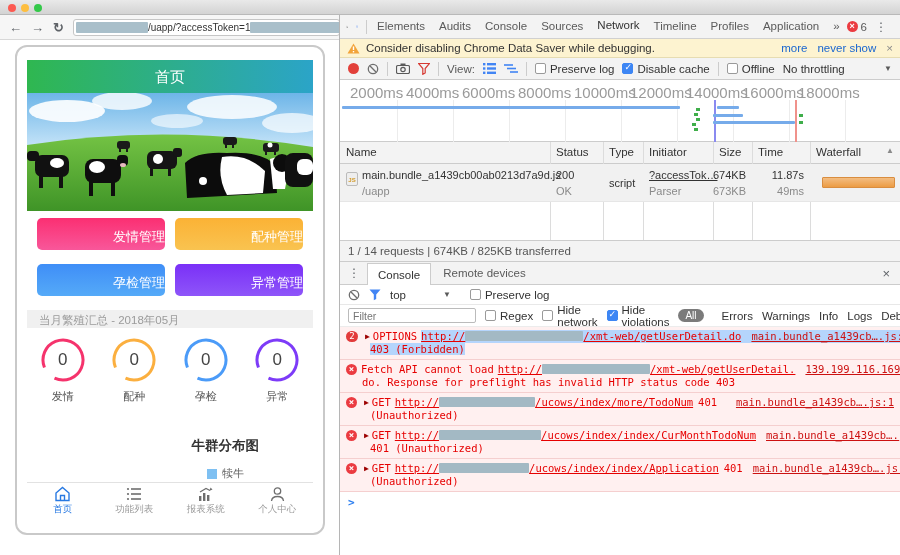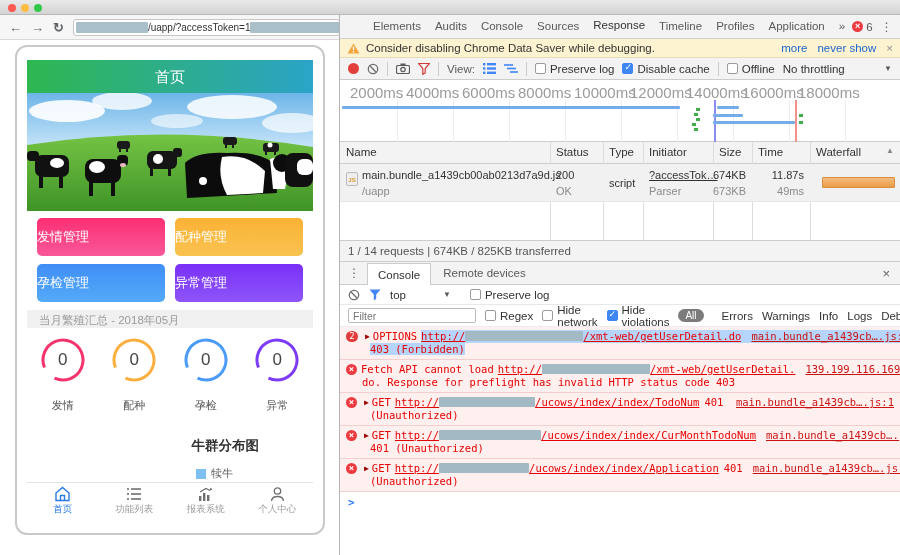--- a/index.html
+++ b/index.html
@@ -23,32 +23,32 @@
   .redact { display:inline-block; background:#a9bfca; border-radius:1px; height:11px; }
 
   
   #device { position:absolute; left:15px; top:45px; width:310px; height:490px;
     background:#fff; border:2px solid #c9c9c9; border-radius:12px; }
   #screen { position:absolute; left:10px; top:13px; width:286px; height:460px; background:#fff; overflow:hidden; }
   #apphead { position:absolute; left:0; top:0; width:286px; height:33px;
     background:linear-gradient(90deg,#2fb750,#2ba4c8); color:#fff; font-size:15px;
     text-align:center; line-height:33px; }
   #photo { position:absolute; left:0; top:33px; width:286px; height:118px; }
-  .appbtn { position:absolute; width:128px; height:38px; border-radius:5px; color:#fff;
-    font-size:13px; text-align:left; line-height:38px; }
+  .appbtn { position:absolute; width:128px; height:32px; border-radius:5px; color:#fff;
+    font-size:13px; text-align:right; line-height:38px; }
   #secbar { position:absolute; left:0; top:250px; width:286px; height:18px; background:#f0f0f0;
     color:#9b9b9b; font-size:11.5px; line-height:21px; padding-left:12px; }
   #stats { position:absolute; left:0; top:277px; width:286px; height:66px; display:flex; }
   .stat { flex:1; text-align:center; position:relative; }
   .ringwrap { position:relative; width:46px; height:46px; margin:0 auto; }
   .ringnum { position:absolute; left:0; top:0; width:46px; height:46px; text-align:center;
     line-height:46px; font-size:17px; color:#444; }
-  .statlbl { font-size:11px; color:#555; margin-top:15px; }
+  .statlbl { font-size:11px; color:#555; margin-top:6px; }
   #charttitle { position:absolute; top:377px; right:54px; font-size:13.5px; font-weight:bold; color:#333; }
-  #legend { position:absolute; left:169px; top:406px; display:flex; align-items:center; font-size:11px; color:#666; }
+  #legend { position:absolute; left:180px; top:406px; display:flex; align-items:center; font-size:11px; color:#666; }
   #legend .sq { width:10px; height:10px; background:#7ec0f2; margin-right:5px; }
   #appnav { position:absolute; left:0; bottom:0; width:286px; height:38px; border-top:1px solid #e2e2e2;
     display:flex; }
   .navitem { flex:1; text-align:center; padding-top:3px; }
   .navitem .lbl { font-size:9.5px; color:#9a9a9a; display:block; margin-top:1px; }
   .navitem.active .lbl { color:#2879e2; }
 
   
   #dt { position:absolute; left:340px; top:15px; width:560px; height:540px; font-size:11.5px; color:#333; }
   #divider { position:absolute; left:339px; top:15px; width:1px; height:540px; background:#b5b5b5; }
@@ -337,21 +337,21 @@
     </svg>
     <svg width="14" height="13" viewBox="0 0 14 13" style="margin-right:8px">
       <rect x="1" y="1" width="9" height="11" rx="1" fill="none" stroke="#4285f4" stroke-width="1.3"></rect>
       <rect x="7" y="4" width="6" height="8" rx="1" fill="#fff" stroke="#4285f4" stroke-width="1.3"></rect>
     </svg>
     <span class="vsep" style="margin-right:4px"></span>
     <span class="dtab">Elements</span>
     <span class="dtab">Audits</span>
     <span class="dtab">Console</span>
     <span class="dtab">Sources</span>
-    <span class="dtab active">Response</span>
+    <span class="dtab active">Network</span>
     <span class="dtab">Timeline</span>
     <span class="dtab">Profiles</span>
     <span class="dtab">Application</span>
     <span class="dtab">»</span>
     <span class="errbadge">
       <span class="xico"></span>
       <span style="margin-left:3px;color:#5a5a5a">6</span>
     </span>
     <span class="dots">⋮</span>
   </div>
@@ -559,21 +559,21 @@
         <span class="clink">139.199.116.169/:1</span>
       </div>
       <div class="line2" style="padding-left:16px">do. Response for preflight has invalid HTTP status code 403</div>
     </div>
 
     <div class="msg">
       <div class="line1">
         <span class="xico mico"></span>
         <span class="exp">▶</span>
         <span style="margin-right:4px">GET</span>
-        <span class="u"><span>http://</span><span class="credact" style="width:96px"></span><span>/ucows/index/index/TodoNum</span></span>
+        <span class="u"><span>http://</span><span class="credact" style="width:96px"></span><span>/ucows/index/more/TodoNum</span></span>
         <span style="margin-left:5px">401</span>
         <span class="clink">main.bundle_a1439cb….js:1</span>
       </div>
       <div class="line2">(Unauthorized)</div>
     </div>
 
     <div class="msg">
       <div class="line1">
         <span class="xico mico"></span>
         <span class="exp">▶</span>

